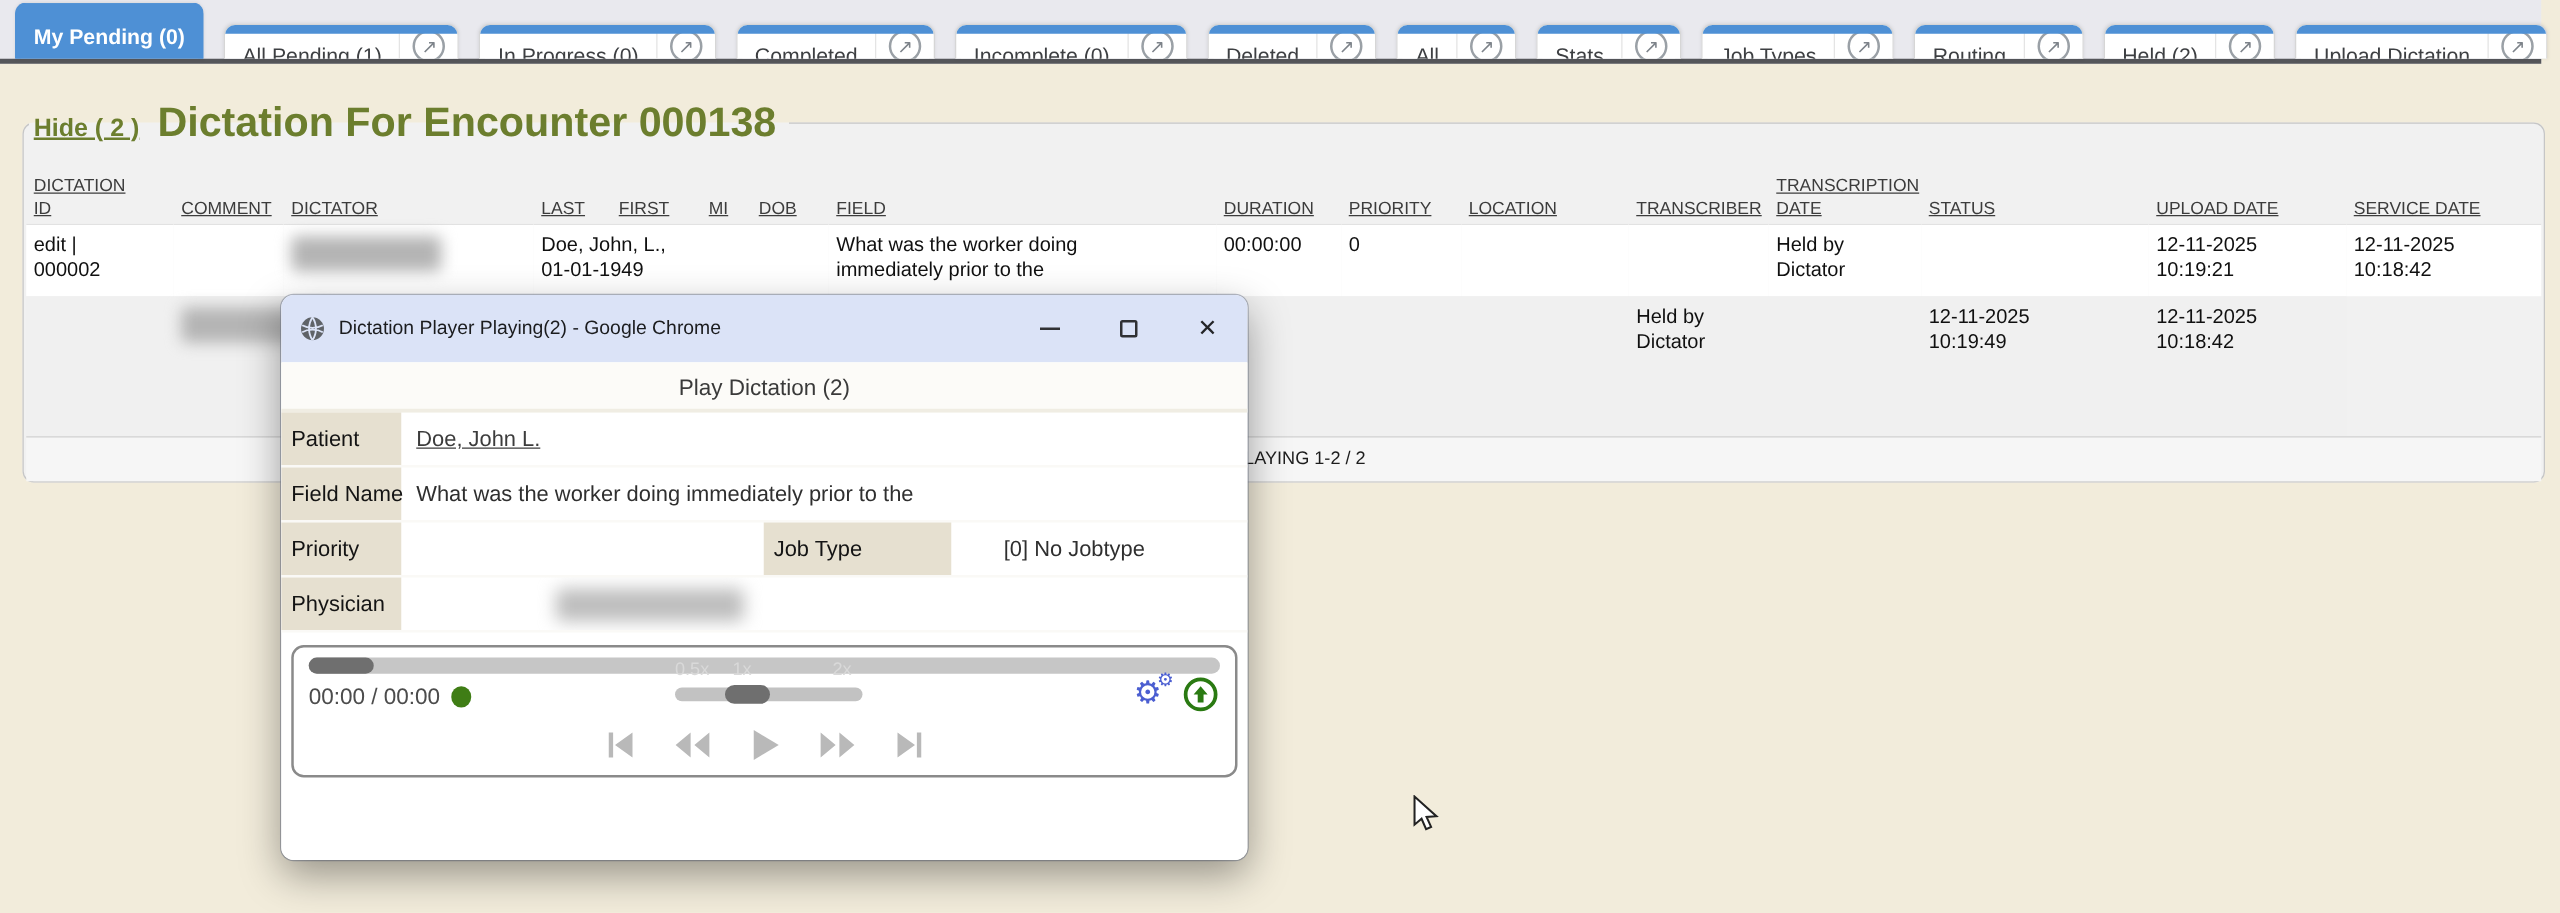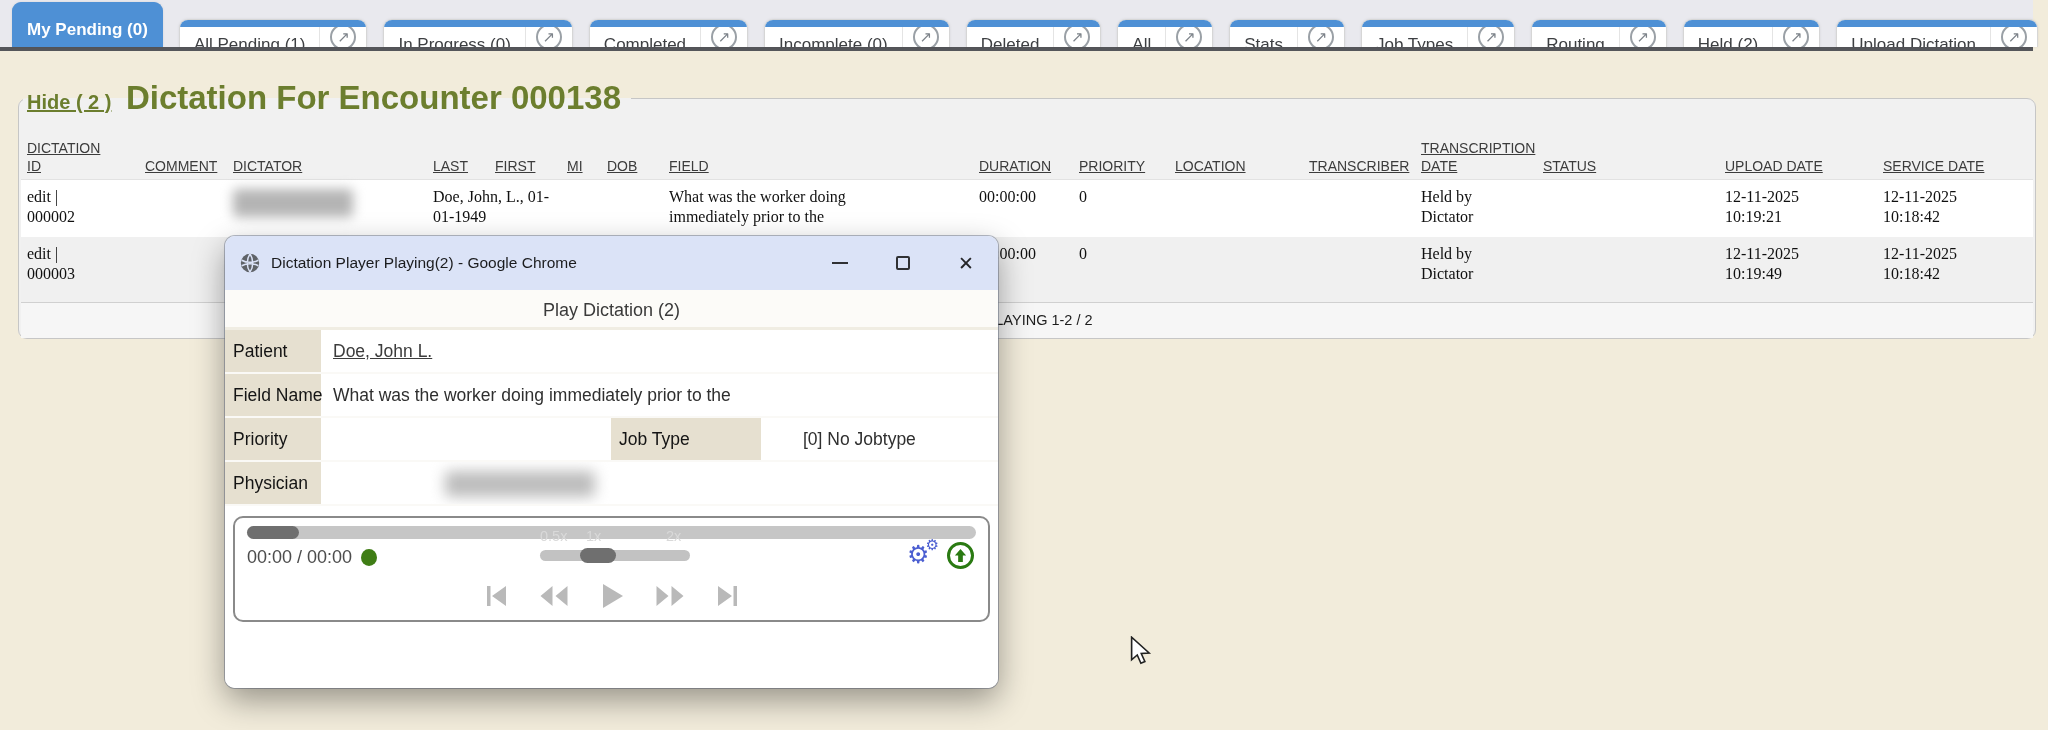--- a/index.html
+++ b/index.html
@@ -57,21 +57,21 @@
     grid-auto-rows:min-content;
   }
   .th {
     display:flex; align-items:flex-end; height:62px;
     padding:4px 6px; font-size:14px; color:#3c3c3c;
     background:#f1f1f1;
   }
   .th span { text-decoration:underline; line-height:1.25; }
   .w80  span { display:inline-block; max-width:80px; }
   .w110 span { display:inline-block; max-width:110px; }
-  .td { padding:7px 6px; font-size:16px; color:#101010; line-height:1.22;font-family:Liberation Serif, serif; }
+  .td { padding:7px 6px; font-size:16px; color:#101010; line-height:1.22; }
   .r0 { background:#ffffff; border-top:1px solid #e2e2e2; min-height:58px; }
   .r1 { background:#f0f0f0; min-height:65px; }
   .span4 { grid-column:span 4; }
   .mw58  { display:inline-block; max-width:58px; }
   .mw122 { display:inline-block; max-width:122px; }
   .mw215 { display:inline-block; max-width:215px; }
   .mw60  { display:inline-block; max-width:60px; }
   .mw92  { display:inline-block; max-width:92px; }
   .blur {
     height:28px; width:120px; border-radius:4px;
@@ -299,21 +299,20 @@
     <div class="td r0"><span class="mw215">What was the worker doing immediately prior to the</span></div>
     <div class="td r0">00:00:00</div>
     <div class="td r0">0</div>
     <div class="td r0"></div>
     <div class="td r0"></div>
     <div class="td r0"><span class="mw60">Held by Dictator</span></div>
     <div class="td r0"></div>
     <div class="td r0"><span class="mw92">12-11-2025 10:19:21</span></div>
     <div class="td r0"><span class="mw92">12-11-2025 10:18:42</span></div>
 
-    <div class="td r1"><span class="mw58">edit | 000003</span></div>
     <div class="td r1"></div>
     <div class="td r1">
         <div class="blur"></div>
       </div>
     <div class="td r1 span4"><span class="mw122">Doe, John, L., 01-01-1949</span></div>
     <div class="td r1"><span class="mw215">What was the worker doing immediately prior to the</span></div>
     <div class="td r1">00:00:00</div>
     <div class="td r1">0</div>
     <div class="td r1"></div>
     <div class="td r1"></div>

